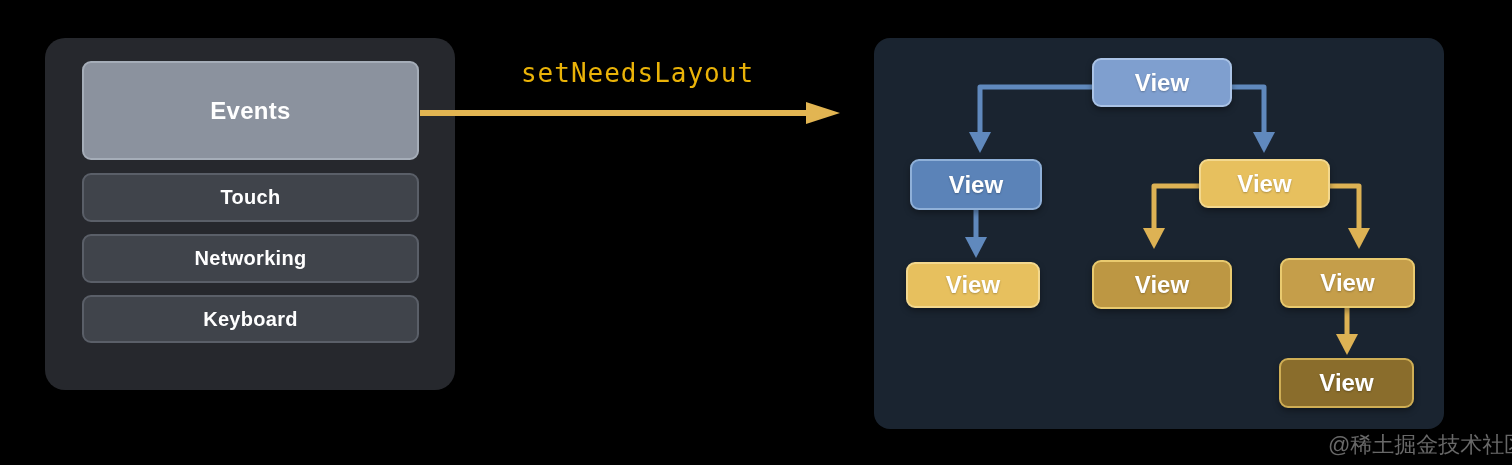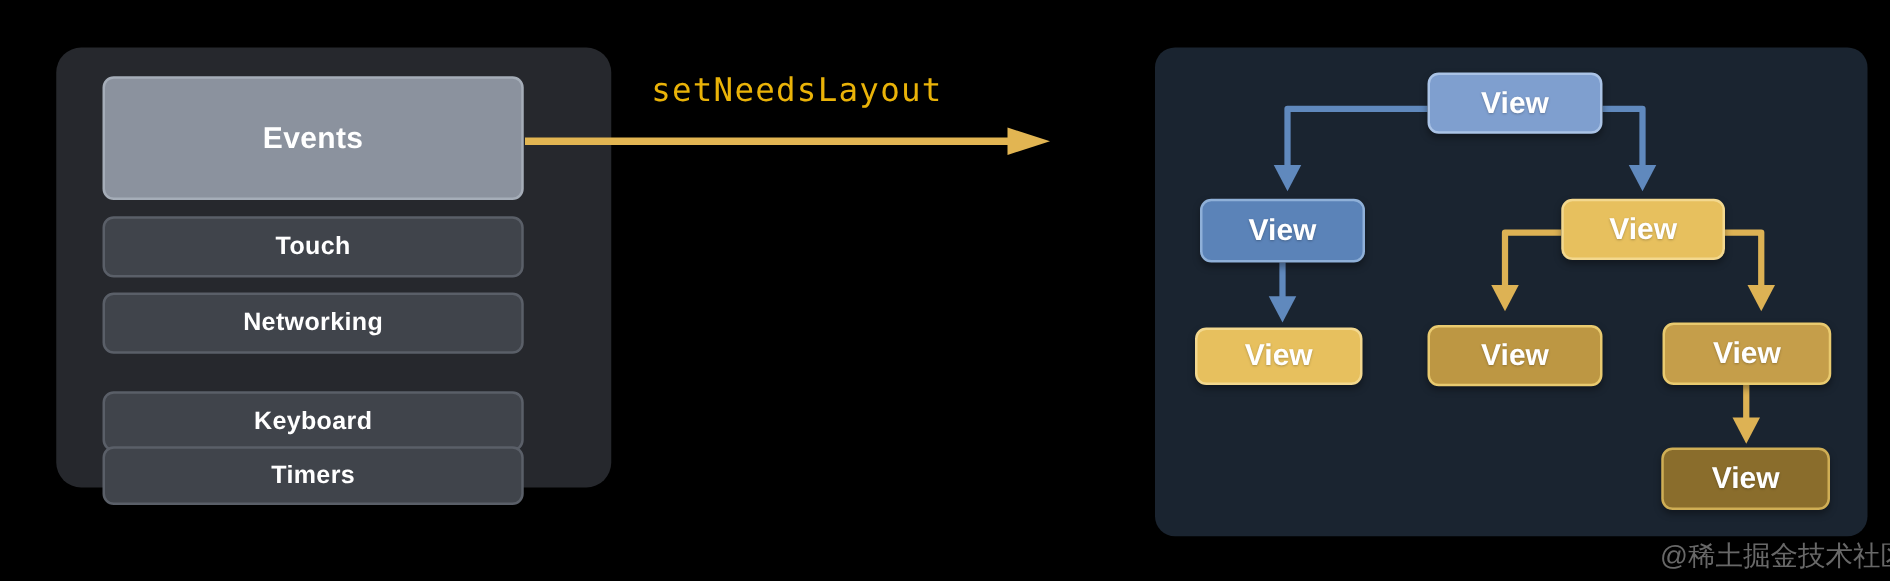--- a/index.html
+++ b/index.html
@@ -4,42 +4,42 @@
 <style>
   html,body{margin:0;padding:0;}
   body{
     width:1512px;height:465px;position:relative;overflow:hidden;
     background:var(--bg);
     font-family:"Liberation Sans",sans-serif;
   }
   
   .left-panel{
     position:absolute;left:45px;top:38px;width:410px;height:352px;
-    background:var(--panelLeftBg);border-radius:20px;padding-left:34px;
+    background:var(--panelLeftBg);border-radius:20px;
   }
   .queue-btn{
     position:absolute;left:37px;width:337px;box-sizing:border-box;
     background:var(--btnFill);border:2px solid var(--btnBorder);border-radius:9px;
     display:flex;align-items:center;justify-content:center;
     color:#fff;font-weight:bold;font-size:20px;letter-spacing:.3px;
   }
   .queue-btn.highlighted{
     background:var(--eventsFill);border-color:var(--eventsBorder);font-size:24px;
   }
   
   .set-needs-label{
     position:absolute;left:500px;top:58px;width:275px;text-align:center;
     color:#eab308;font-family:"DejaVu Sans Mono",monospace;font-size:26px;letter-spacing:1px;
   }
   .main-arrow{position:absolute;left:410px;top:99px;width:440px;height:30px;}
   .arrow-gold{stroke:var(--arrowGold);stroke-width:6;fill:none;}
   .head-gold{fill:var(--arrowGold);}
   
   .right-panel{
-    position:absolute;left:924px;top:38px;width:570px;height:391px;
+    position:absolute;left:874px;top:38px;width:570px;height:391px;
     background:var(--panelRightBg);border-radius:16px;
   }
   .tree-svg{position:absolute;left:0;top:0;width:570px;height:391px;}
   .edge-blue{stroke:var(--arrowBlue);stroke-width:5;fill:none;stroke-linejoin:round;}
   .tip-blue{fill:var(--arrowBlue);}
   .edge-yellow{stroke:var(--arrowYellow);stroke-width:5;fill:none;stroke-linejoin:round;}
   .tip-yellow{fill:var(--arrowYellow);}
   .node{
     position:absolute;box-sizing:border-box;border:2px solid;border-radius:9px;
     display:flex;align-items:center;justify-content:center;
@@ -59,22 +59,21 @@
     color:var(--watermarkColor);font-size:22px;white-space:nowrap;
   }
 </style>
 </head>
 <body>
 
 <div class="left-panel">
   <div class="queue-btn highlighted" style="top:23px;height:99px;">Events</div>
   <div class="queue-btn" style="top:135px;height:49px;">Touch</div>
   <div class="queue-btn" style="top:196px;height:49px;">Networking</div>
-  <div class="queue-btn" style="top:257px;height:48px;margin-top:18px;">Keyboard</div>
-  <div class="queue-btn" style="top:319px;height:47px;">Timers</div>
+  <div class="queue-btn" style="top:257px;height:48px;">Keyboard</div>
 </div>
 
 <div class="set-needs-label">setNeedsLayout</div>
 
 <svg class="main-arrow" viewBox="0 0 440 30" xmlns="http://www.w3.org/2000/svg">
   <line class="arrow-gold" x1="10" y1="14" x2="400" y2="14"></line>
   <polygon class="head-gold" points="396,3 396,25 430,14"></polygon>
 </svg>
 
 <div class="right-panel">

